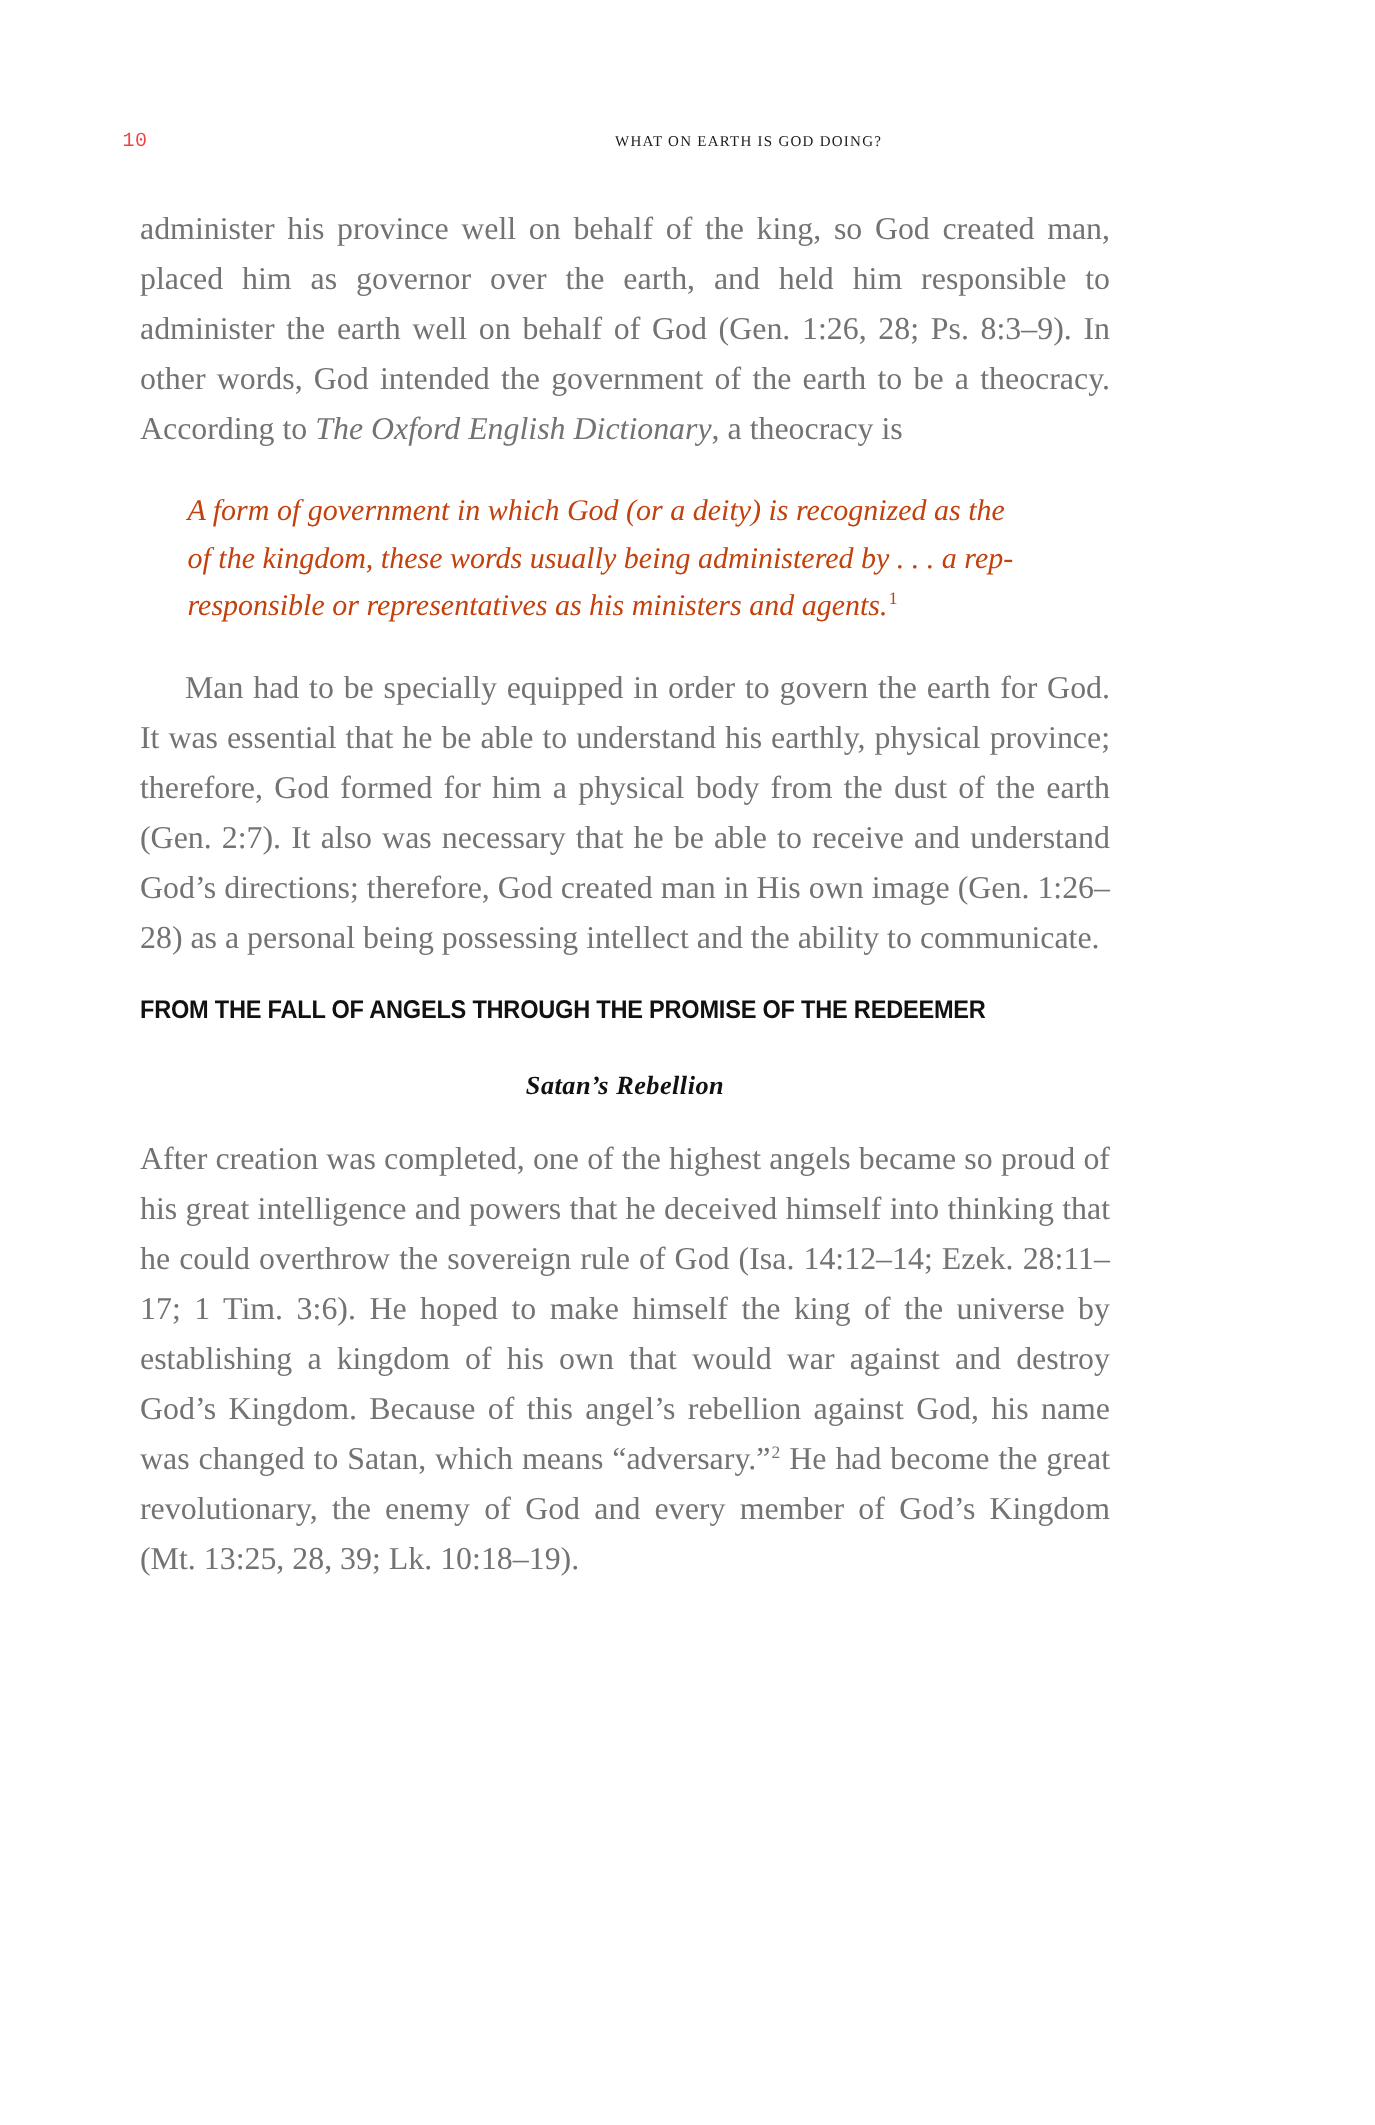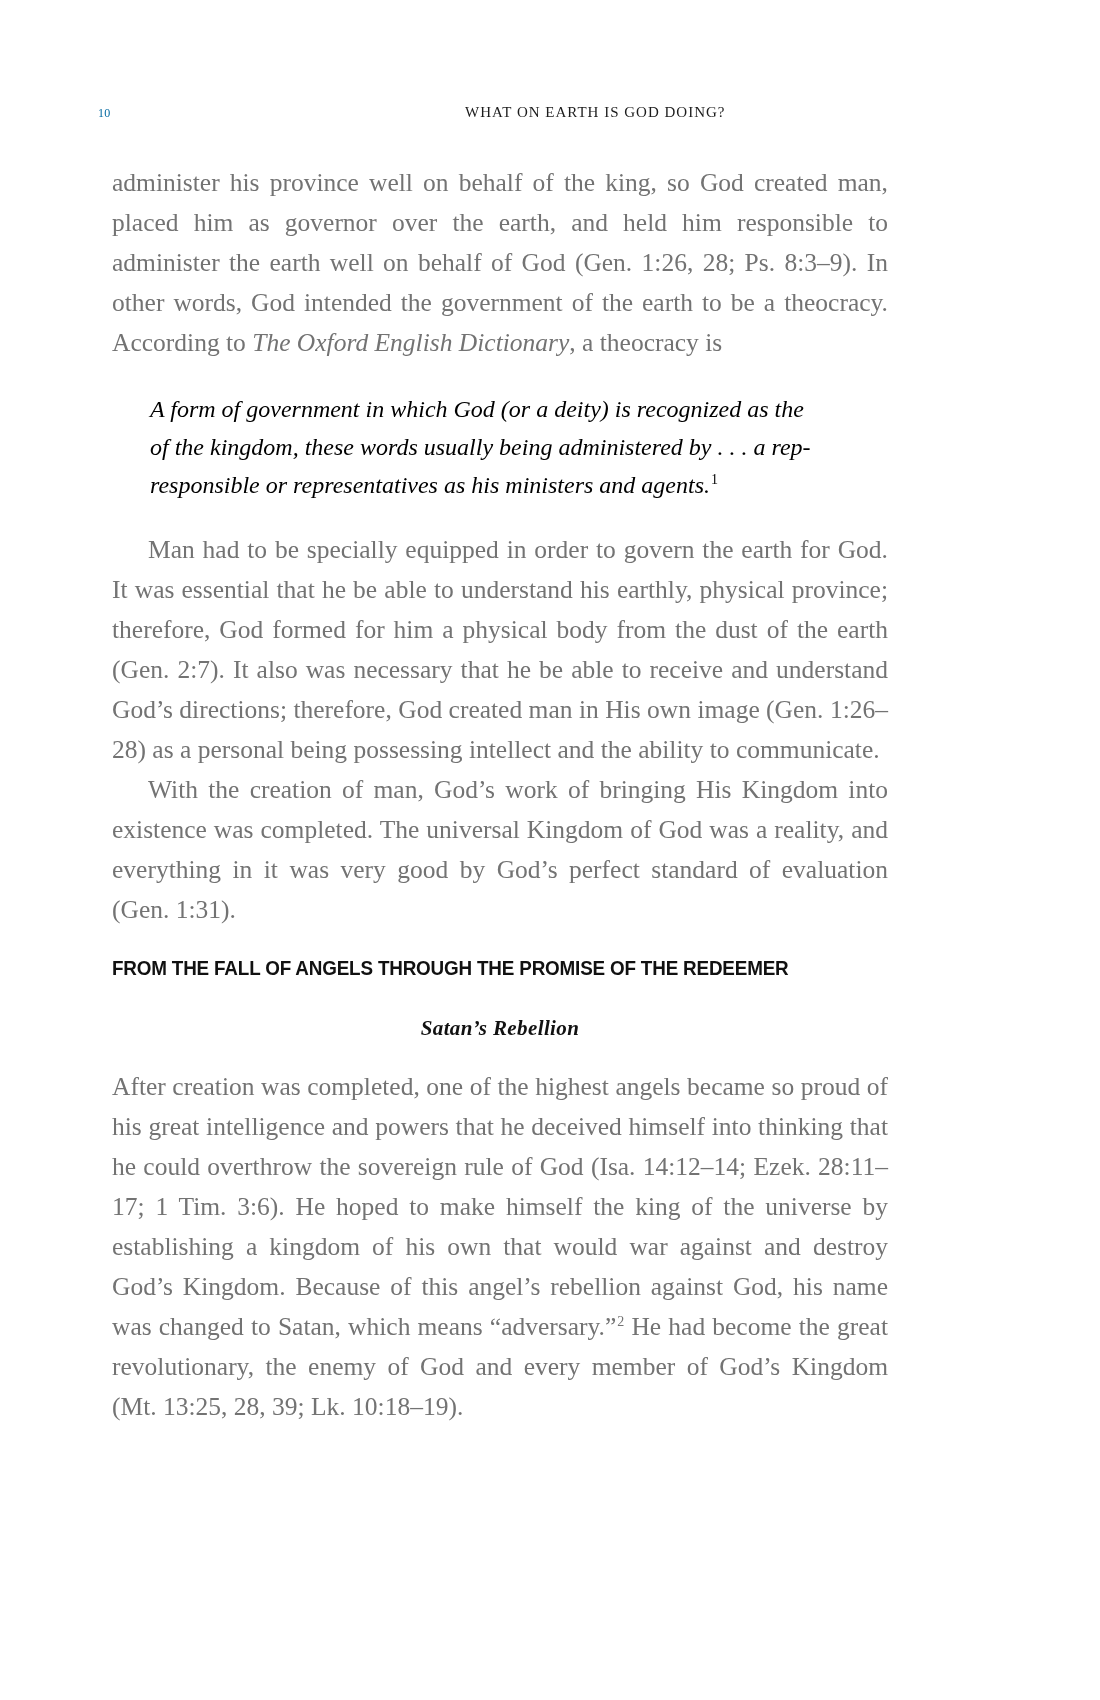--- a/index.html
+++ b/index.html
@@ -29,30 +29,30 @@
   .running-head {
     position: absolute;
     top: 104px;
     left: 98px;
     right: 98px;
     height: 24px;
     display: flex;
     align-items: baseline;
   }
   .folio {
-    font-family: Liberation Serif, serif;
-    font-size: 12px;
+    font-family: Liberation Mono, monospace;
+    font-size: 16px;
     letter-spacing: 0.3px;
-    color: #0369a1;
+    color: #ef4444;
   }
   .head-title {
     flex: 1;
     text-align: center;
     font-family: "Liberation Serif", serif;
-    font-size: 15px;
+    font-size: 12px;
     letter-spacing: 1.0px;
     color: #1c1c1c;
     padding-left: 78px;
     white-space: nowrap;
   }
 
   
   .textblock {
     position: absolute;
     top: 163px;
@@ -73,21 +73,21 @@
     text-indent: 36px;
   }
 
   .blockquote {
     margin: 27px 0 0 38px;
     width: 726px;
     font-style: italic;
     font-size: 24px;
     line-height: 38px;
     text-align: justify;
-    color: #000000;
+    color: #c2410c;
   }
   .blockquote .qline {
     display: block;
     white-space: nowrap;
   }
 
   sup.fn {
     font-size: 14px;
     vertical-align: super;
     line-height: 0;
@@ -137,21 +137,20 @@
     <div class="blockquote">
       <span class="qline">A form of government in which God (or a deity) is recognized as the</span>
       <span class="qline">of the kingdom, these words usually being administered by . . . a rep-</span>
       <span class="qline"><span>responsible or representatives as his ministers and agents.</span><sup class="fn">1</sup></span>
     </div>
 
     <div class="gap-after-quote"></div>
 
     <p class="body indent">Man had to be specially equipped in order to govern the earth for God. It was essential that he be able to understand his earthly, physical province; therefore, God formed for him a physical body from the dust of the earth (Gen. 2:7). It also was necessary that he be able to receive and understand God’s directions; therefore, God created man in His own image (Gen. 1:26–28) as a personal being possessing intellect and the ability to communicate.</p>
 
-    <p class="body indent">With the creation of man, God’s work of bringing His Kingdom into existence was completed. The universal Kingdom of God was a reality, and everything in it was very good by God’s perfect standard of evaluation (Gen. 1:31).</p>
 
     <h2 class="section-head">FROM THE FALL OF ANGELS THROUGH THE PROMISE OF THE REDEEMER</h2>
 
     <h3 class="sub-head">Satan’s Rebellion</h3>
 
     <p class="body"><span>After creation was completed, one of the highest angels became so proud of his great intelligence and powers that he deceived himself into thinking that he could overthrow the sovereign rule of God (Isa. 14:12–14; Ezek. 28:11–17; 1 Tim. 3:6). He hoped to make himself the king of the universe by establishing a kingdom of his own that would war against and destroy God’s Kingdom. Because of this angel’s rebellion against God, his name was changed to Satan, which means “adversary.”</span><sup class="fn">2</sup><span> He had become the great revolutionary, the enemy of God and every member of God’s Kingdom (Mt. 13:25, 28, 39; Lk. 10:18–19).</span></p>
 
 
   </div>
 

